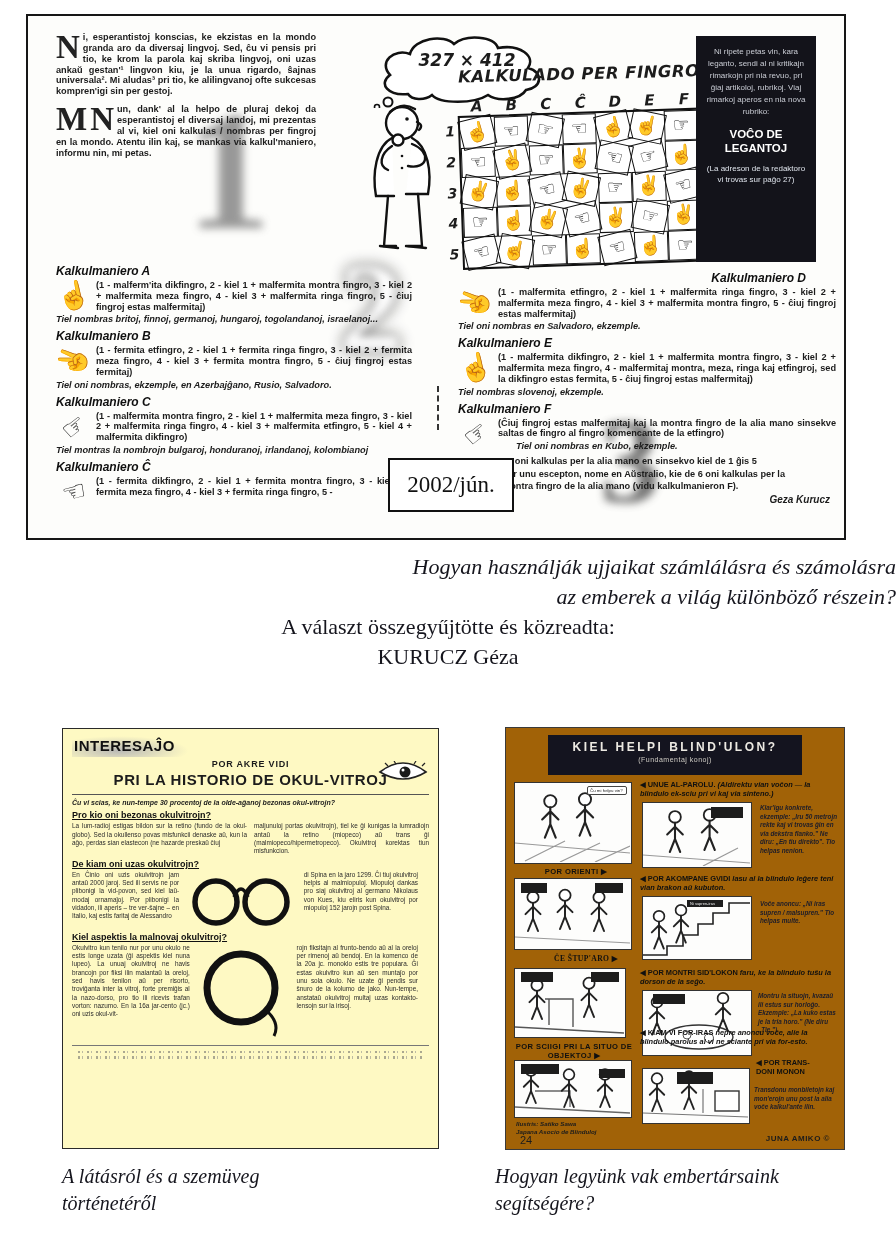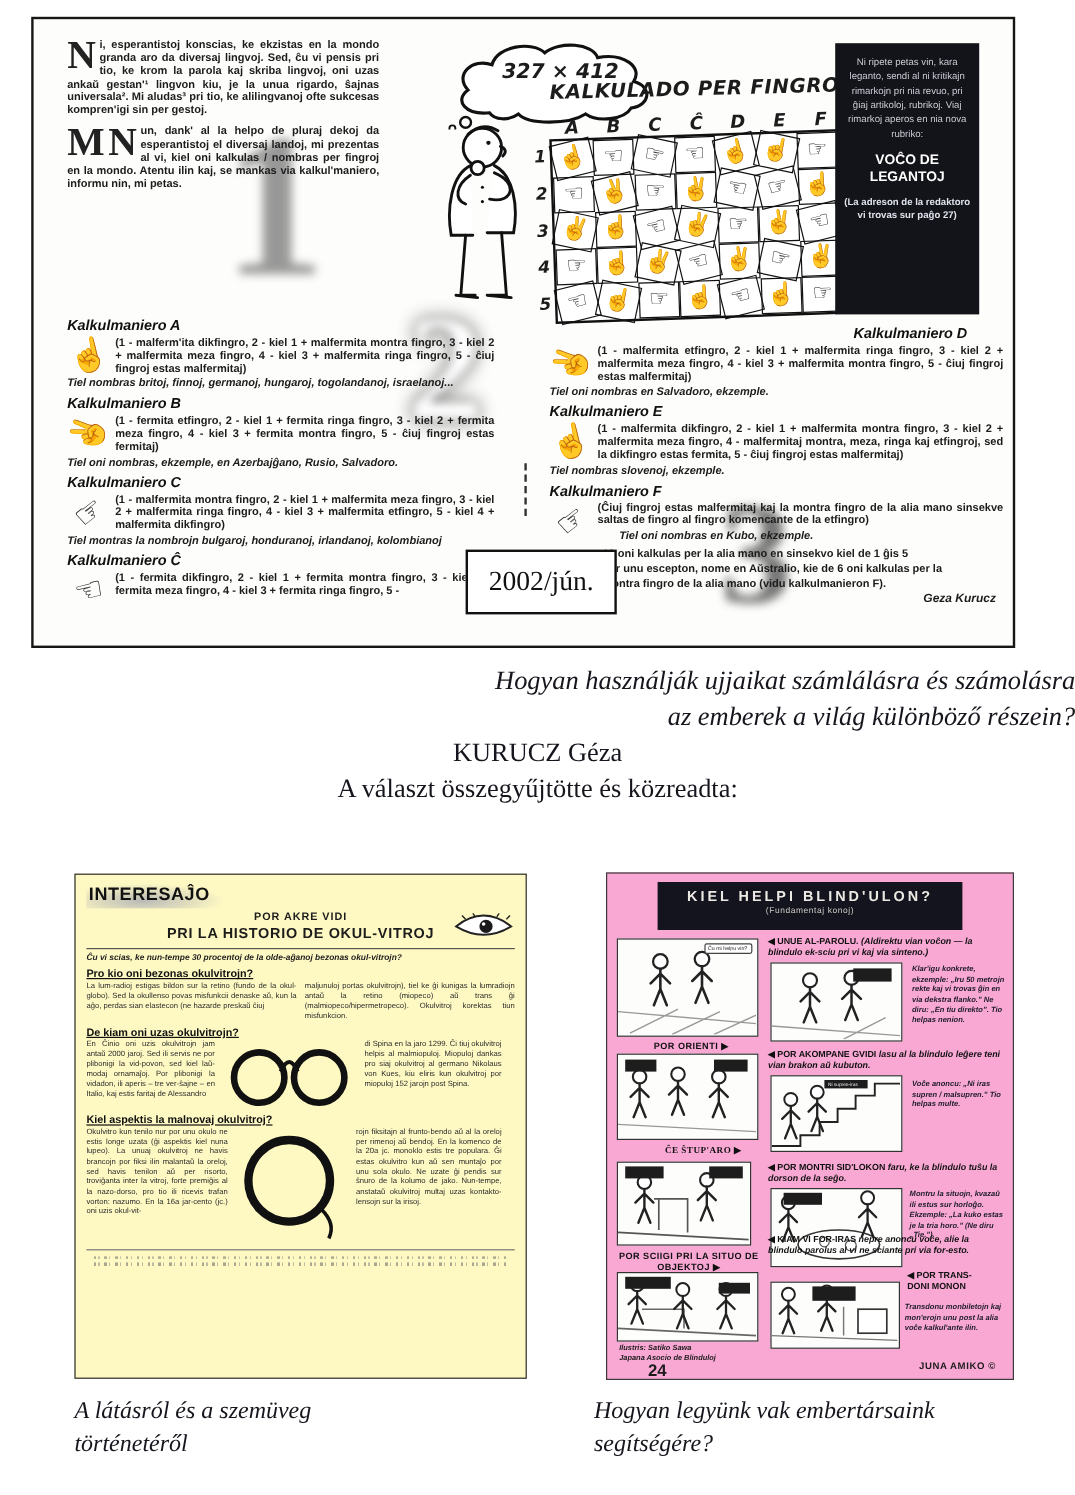--- a/index.html
+++ b/index.html
@@ -42,69 +42,69 @@
   .grid-rownums span{flex:1;font-family:"DejaVu Sans",sans-serif;font-weight:bold;font-style:italic;
                      font-size:14px;line-height:30px;text-align:center;}
   .grid-cells{display:grid;grid-template-columns:repeat(7,34px);grid-auto-rows:30px;
               border:2px solid #111;background:#fff;}
   .gcell{border:1.5px solid #111;font-size:19px;line-height:28px;text-align:center;color:#111;overflow:hidden;}
   .gcell:nth-child(3n){transform:rotate(14deg);} .gcell:nth-child(4n+1){transform:rotate(-12deg);}
   .blackbox{left:668px;top:20px;width:120px;height:226px;background:#13131a;color:#c9ccd4;
             text-align:center;padding:10px 7px;box-sizing:border-box;z-index:3;}
   .blackbox .bb-text{font-size:8px;line-height:1.5;}
   .blackbox .bb-title{font-size:11.5px;font-weight:bold;color:#fff;margin:9px 0 7px 0;line-height:1.25;}
-  .blackbox .bb-note{font-size:8px;font-weight:bold;color:#dfe4ec;line-height:1.4;}
+  .blackbox .bb-note{font-size:8px;font-weight:normal;color:#dfe4ec;line-height:1.4;}
   .stamp{left:360px;top:442px;width:122px;height:50px;background:#fff;border:2.5px solid #111;
          z-index:6;display:flex;align-items:center;justify-content:center;
          font-family:"Liberation Serif",serif;font-size:23px;color:#111;}
   .divider-dash{left:409px;top:370px;height:44px;width:0;border-left:2.5px dashed #333;z-index:1;}
 
   
   .caption-main{left:0;top:552px;width:896px;text-align:center;
                 font-family:"Liberation Serif",serif;font-size:22px;line-height:30px;color:#15151d;}
   .caption-main .it{font-style:italic;text-align:right;}
   .caption-sub{font-family:"Liberation Serif",serif;font-style:italic;font-size:20px;line-height:27px;
                text-align:left;color:#15151d;}
 
   
   .left-scan{left:62px;top:728px;width:377px;height:421px;border:1.5px solid #2a2a2a;background:#fef9c3;
              padding:7px 9px;box-sizing:border-box;font-size:6.5px;}
   .interes{font-size:15px;font-weight:bold;letter-spacing:.5px;color:#111;display:inline-block;
            background:radial-gradient(ellipse at 40% 70%,#b9b9b6 0%,rgba(185,185,182,0) 70%);padding:1px 14px 3px 2px;}
   .ls-sub{text-align:center;line-height:1.35;margin-top:1px;}
   .ls-sub .s1{font-size:9px;letter-spacing:.8px;font-weight:600;}
-  .ls-sub .s2{font-size:12px;letter-spacing:.6px;font-weight:600;}
+  .ls-sub .s2{font-size:15px;letter-spacing:.6px;font-weight:600;}
   .ls-eye{position:absolute;right:10px;top:32px;}
   .ls-rule{border:0;border-top:1.2px solid #555;margin:4px 0 3px 0;}
   .ls-intro{font-style:italic;font-weight:600;font-size:7px;line-height:1.3;text-align:justify;margin:0 0 3px 0;}
   .ls-h{font-size:9px;font-weight:bold;text-decoration:underline;margin:3px 0 2px 0;color:#101010;}
   .ls-cols{display:flex;gap:7px;}
   .ls-col{flex:1;text-align:justify;font-size:6.4px;line-height:1.3;font-weight:500;color:#2a2a2a;}
   .ls-mid{display:flex;align-items:flex-start;justify-content:center;}
   .ls-foot{margin-top:5px;border-top:1px solid #777;padding-top:2px;}
   .noise-line{height:2.5px;margin:3px 6px;opacity:.55;
     background:repeating-linear-gradient(90deg,#666 0 2px,transparent 2px 4px,#888 4px 5px,transparent 5px 9px);}
 
   
-  .right-scan{left:505px;top:727px;width:338px;height:421px;border:1.2px solid #3a3a3a;background:#f9a8d4;}
+  .right-scan{left:505px;top:727px;width:338px;height:421px;border:1.2px solid #3a3a3a;background:#a16207;}
   .rs-header{position:absolute;left:42px;top:7px;width:254px;height:40px;background:#14141f;color:#ece9e2;
              text-align:center;box-sizing:border-box;padding-top:5px;}
   .rs-title{font-size:12px;font-weight:bold;letter-spacing:2.5px;}
   .rs-subtitle{font-size:7px;letter-spacing:.5px;margin-top:2px;color:#cfccc4;}
   .panel{position:absolute;border:1.2px solid #333;background:#fdfdfc;box-sizing:border-box;}
   .rs-label{position:absolute;font-size:7.6px;font-weight:bold;letter-spacing:.4px;color:#101010;text-align:center;}
   .rs-head{position:absolute;font-size:7.4px;line-height:1.25;color:#101010;}
   .rs-head b{font-weight:bold;}
   .rs-head i{font-style:italic;font-weight:600;}
   .rs-note{position:absolute;font-size:6.3px;font-style:italic;font-weight:600;line-height:1.35;color:#1c1c2a;}
   .bubble{position:absolute;background:#fff;border:.8px solid #444;border-radius:2px;
           font-size:4.4px;padding:1px 2px;line-height:1.15;z-index:2;}
   .dtag{position:absolute;background:#1d1d1d;color:#eee;font-size:4px;padding:1.5px 3px;line-height:1.1;z-index:2;}
   .rs-credit{position:absolute;font-size:6.2px;font-style:italic;font-weight:600;line-height:1.35;}
-  .rs-pagenum{position:absolute;font-size:14px;font-weight:700;margin-left:20px;}
+  .rs-pagenum{position:absolute;font-size:11px;font-weight:400;}
   .rs-brand{position:absolute;font-size:8px;font-weight:bold;letter-spacing:.5px;}
 </style>
 </head>
 <body>
 
 <svg width="0" height="0" style="position:absolute">
   <defs>
     <g id="stick">
       <circle cx="8" cy="5" r="4.5" fill="#fff" stroke="#222" stroke-width="1.4"></circle>
       <path d="M8,9.5 L8,22 M8,12.5 L2,18.5 M8,12.5 L14,18.5 M8,22 L4,32 M8,22 L12,32" stroke="#222" stroke-width="1.6" fill="none" stroke-linecap="round"></path>
@@ -280,22 +280,22 @@
     </div>
 
     <div class="abs divider-dash"></div>
 
     <div class="abs stamp">2002/jún.</div>
   </div>
 
   <div class="abs caption-main">
     <div class="it">Hogyan használják ujjaikat számlálásra és számolásra</div>
     <div class="it">az emberek a világ különböző részein?</div>
+    <div>A választ összegyűjtötte és közreadta:</div>
     <div>KURUCZ Géza</div>
-    <div>A választ összegyűjtötte és közreadta:</div>
   </div>
 
   <div class="abs left-scan">
     <span class="interes">INTERESAĴO</span>
     <div class="ls-sub">
       <div class="s1">POR AKRE VIDI</div>
       <div class="s2">PRI LA HISTORIO DE OKUL-VITROJ</div>
     </div>
     <span class="ls-eye">
       <svg width="50" height="22" viewBox="0 0 50 22">

